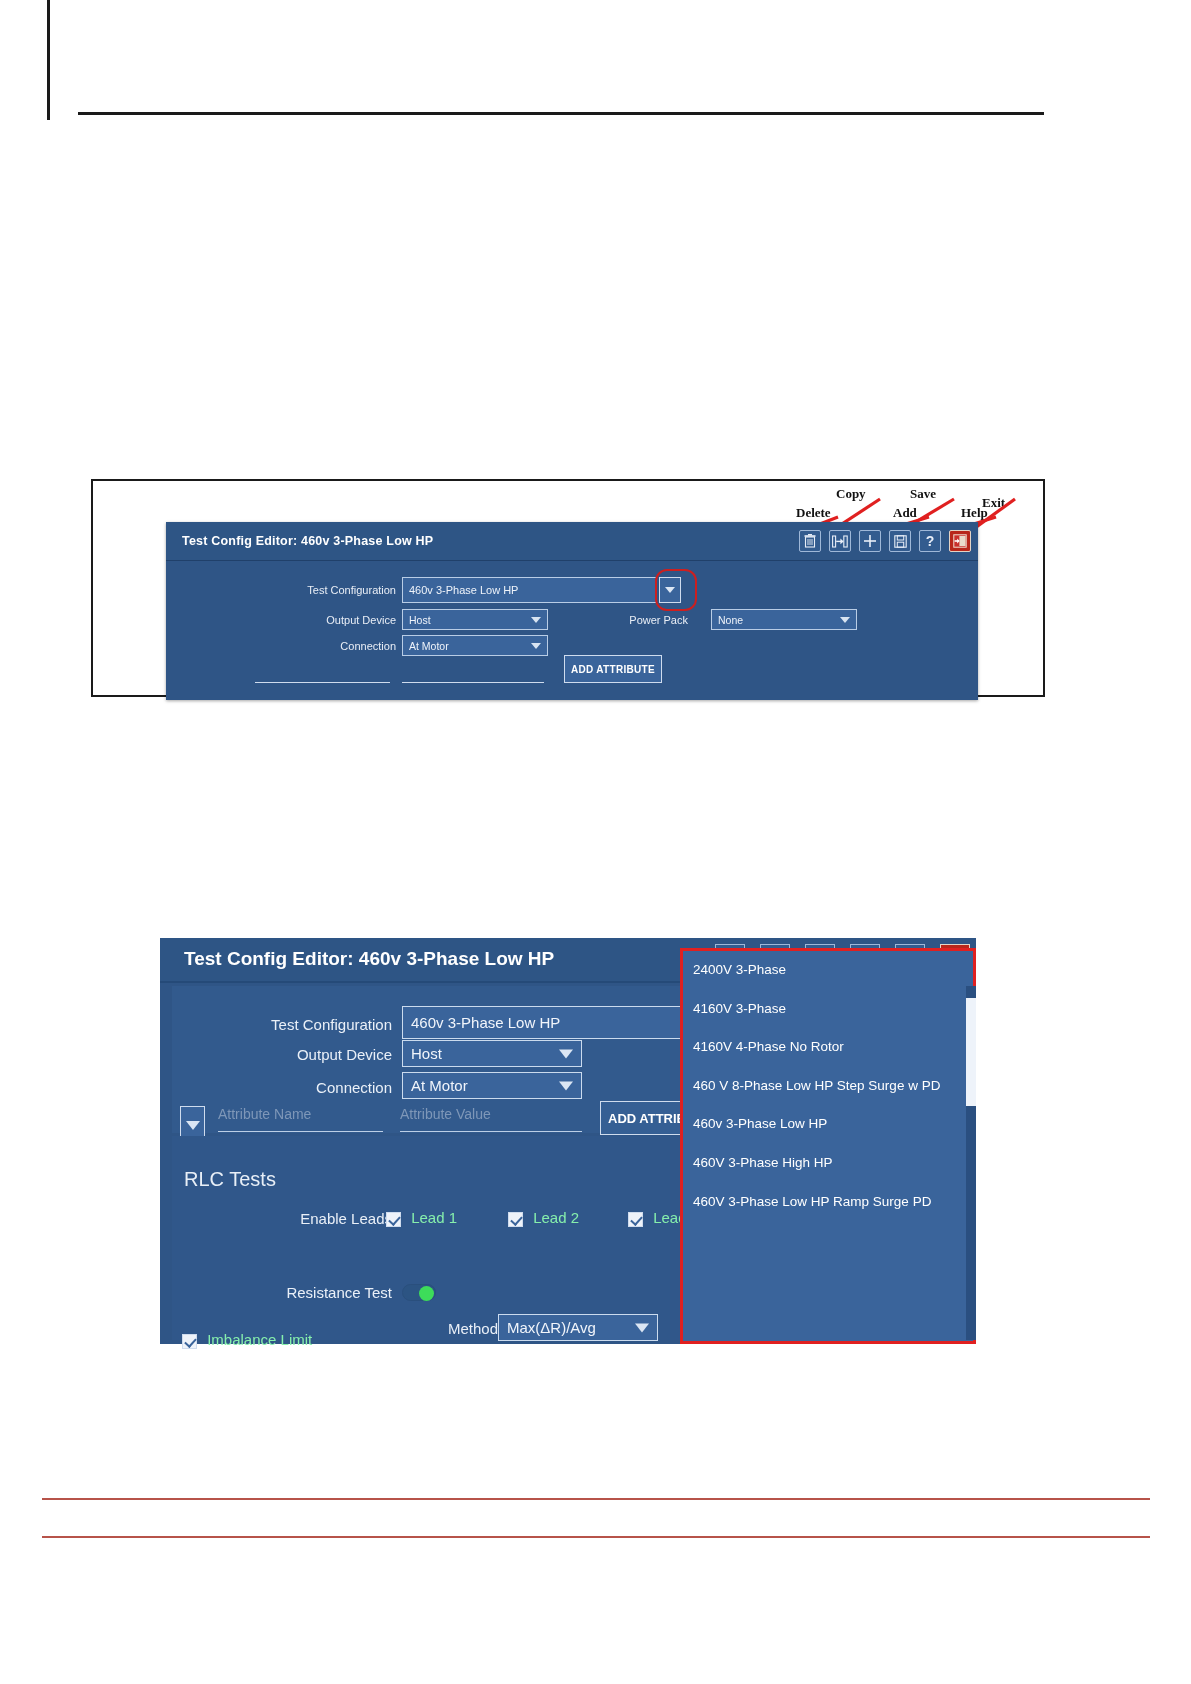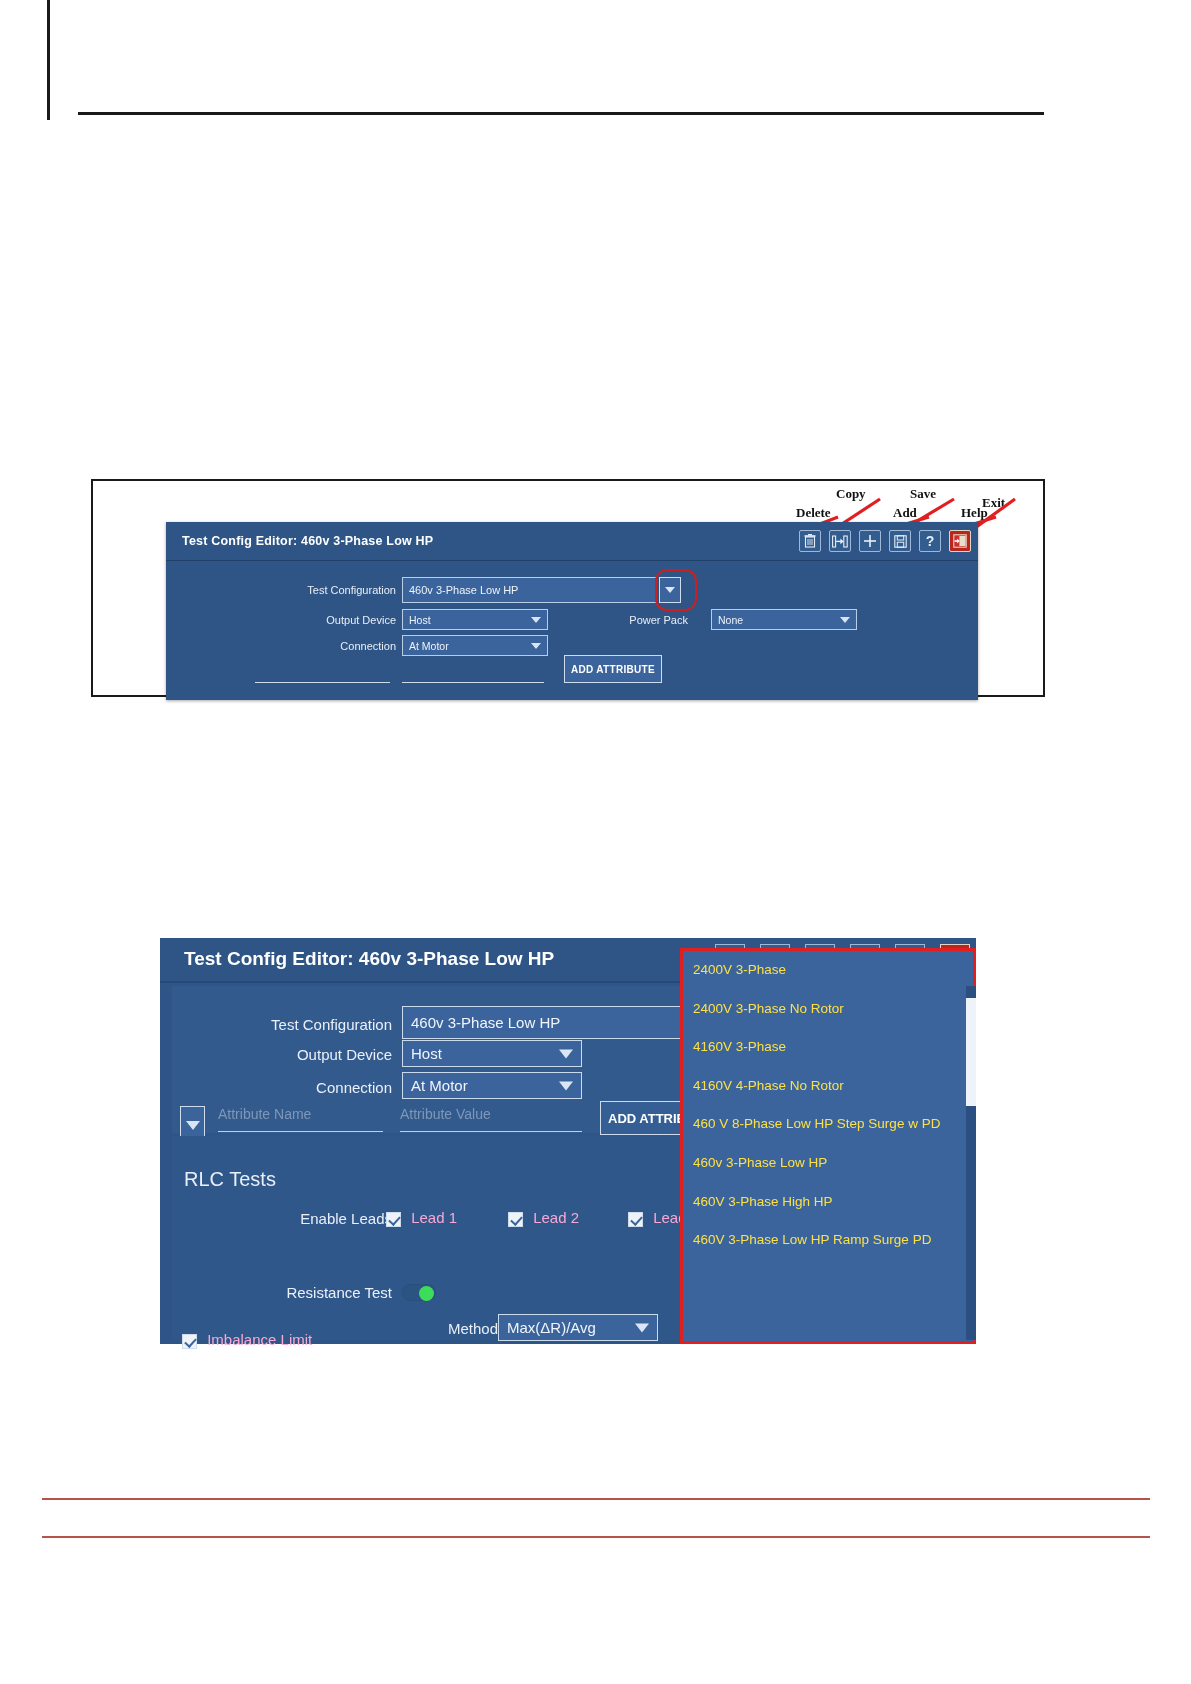--- a/index.html
+++ b/index.html
@@ -141,21 +141,21 @@
     position:absolute; left:12px; top:198px; width:792px; height:204px;
     background:#30578a;
   }
   .dropdown-list{
     position:absolute; left:520px; top:10px; width:296px; height:396px;
     background:#3a649b;
     border:3px solid #e02020;
     overflow:hidden;
   }
   .dd-item{
-    color:#fde047; font-size:13.5px;
+    color:#ffffff; font-size:13.5px;
     padding:0 0 0 10px;
     height:38.6px; line-height:38.6px;
     white-space:nowrap; overflow:hidden;
   }
 
   .f2-label{ color:#eaf0f8; font-size:15px; position:absolute; text-align:right;}
   .f2-box{
     position:absolute; background:#3a649b; border:1px solid #cbdbee;
     color:#f1f5fb; font-size:15px; display:flex; align-items:center;
   }
@@ -166,21 +166,21 @@
   }
   .f2-sectitle{ position:absolute; color:#e8eff7; font-size:20px; }
   .cbx{
     display:inline-block;width:15px;height:15px;background:#eef3fa;
     border:1px solid #cfdcee; position:relative; vertical-align:middle;
   }
   .cbx:after{
     content:""; position:absolute; left:4px; top:1px; width:5px; height:9px;
     border:solid #3a649b; border-width:0 2px 2px 0; transform:rotate(42deg);
   }
-  .lead-item{ position:absolute; color:#f9a8d4; font-size:15px; }
+  .lead-item{ position:absolute; color:#86efac; font-size:15px; }
   .toggle{
     position:absolute; width:34px;height:17px;border-radius:9px;background:#2c5483;
     border:1px solid #2a4f7d;
   }
   .toggle .knob{
     position:absolute; right:1px; top:1px; width:15px;height:15px;border-radius:50%;
     background:#3ddc5a;
   }
   .f2-attr-underline{
     position:absolute; border-bottom:1px solid #bccfe6; color:#7e97b8; font-size:14px;
@@ -424,21 +424,20 @@
       <span style="margin-left:6px">Imbalance Limit</span>
     </div>
     <div class="f2-label" style="left:250px;top:382px;width:88px;">Method</div>
     <div class="f2-box" style="left:338px;top:376px;width:160px;height:27px;">
       <span class="v">Max(ΔR)/Avg</span>
       <span class="f2-caret"></span>
     </div>
 
     <div class="dropdown-list">
       <div class="dd-item">2400V 3-Phase</div>
-      <div class="dd-item">2400V 3-Phase No Rotor</div>
       <div class="dd-item">4160V 3-Phase</div>
       <div class="dd-item">4160V 4-Phase No Rotor</div>
       <div class="dd-item">460 V 8-Phase Low HP Step Surge w PD</div>
       <div class="dd-item">460v 3-Phase Low HP</div>
       <div class="dd-item">460V 3-Phase High HP</div>
       <div class="dd-item">460V 3-Phase Low HP Ramp Surge PD</div>
     </div>
   </div>
 
   <div style="position:absolute;left:806px;top:48px;width:10px;height:354px;background:#2a4f80;"></div>

